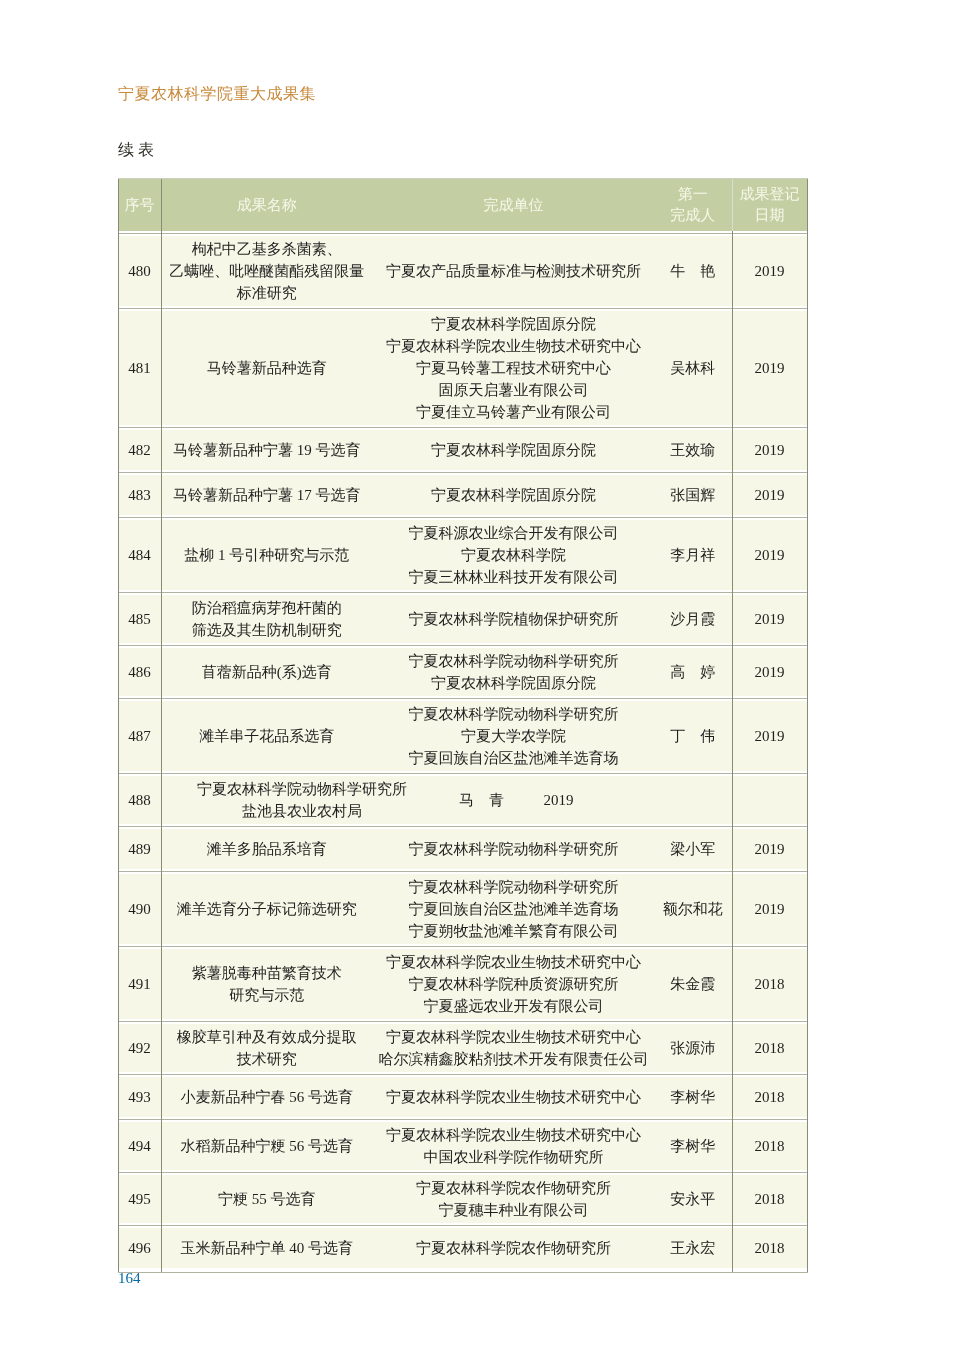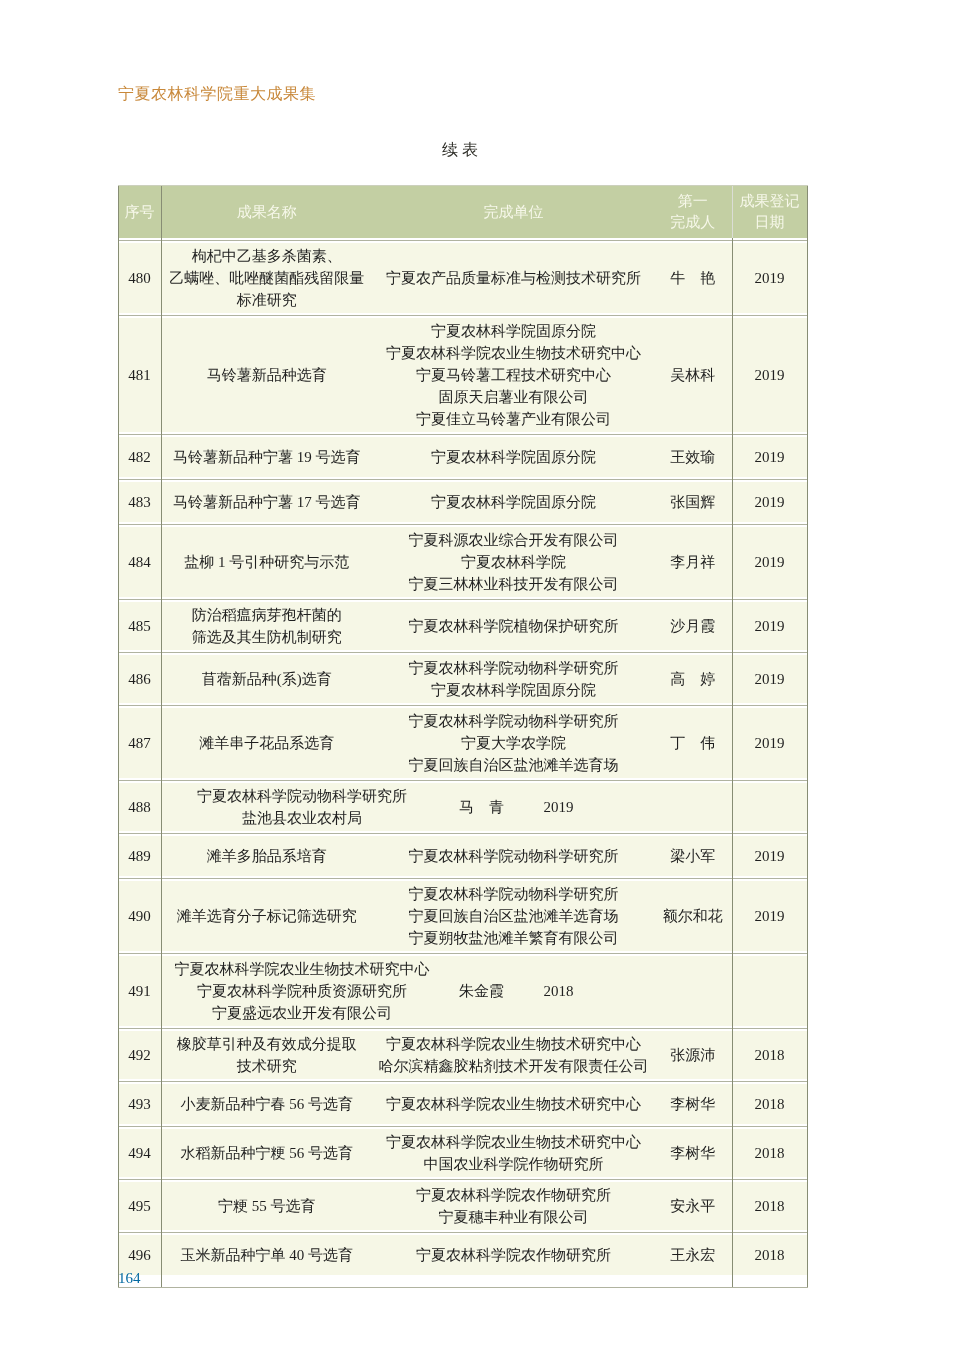--- a/index.html
+++ b/index.html
@@ -9,28 +9,28 @@
     -webkit-font-smoothing:antialiased;
   }
   .book-title {
     position:absolute; left:118px; top:84px;
     font-family:"Liberation Sans","DejaVu Sans",sans-serif;
     font-weight:normal; font-size:16px; letter-spacing:.5px;
     color:var(--title_accent,#c8883a);
   }
   .content { position:absolute; left:118px; top:140px; width:690px; }
   .continued {
-    text-align:center; font-size:16px; letter-spacing:4px; padding-right:2px;
-    color:#2e2e28; height:22px; margin-bottom:23px;
+    text-align:left; font-size:16px; letter-spacing:4px; padding-right:2px;
+    color:#2e2e28; height:22px; margin-bottom:16px;
   }
   .table {
     position:relative;
     border-top:1px solid #ccd0bd;
     border-bottom:1px solid var(--grid_horizontal,#b0b3a0);
-    padding-bottom:12px; background:#ffffff;
+    padding-bottom:4px; background:#ffffff;
   }
   .thead {
     display:flex; height:52px;
     background:var(--header_bg,#c3cfa3);
     color:var(--header_text,#f7f8ea);
     font-size:15px; line-height:21px;
   }
   .hcell,.cell {
     box-sizing:border-box; display:flex; flex-direction:column;
     justify-content:center; text-align:center; white-space:pre-line;
@@ -175,20 +175,22 @@
             <div class="cell w1">滩羊选育分子标记筛选研究</div>
             <div class="cell w2">宁夏农林科学院动物科学研究所
 宁夏回族自治区盐池滩羊选育场
 宁夏朔牧盐池滩羊繁育有限公司</div>
             <div class="cell w3">额尔和花</div>
             <div class="cell w4">2019</div>
           </div>
           <div class="row-sep"></div>
           <div class="t-row">
             <div class="cell w0">491</div>
+            <div class="cell w1">紫薯脱毒种苗繁育技术
+研究与示范</div>
             <div class="cell w2">宁夏农林科学院农业生物技术研究中心
 宁夏农林科学院种质资源研究所
 宁夏盛远农业开发有限公司</div>
             <div class="cell w3">朱金霞</div>
             <div class="cell w4">2018</div>
           </div>
           <div class="row-sep"></div>
           <div class="t-row">
             <div class="cell w0">492</div>
             <div class="cell w1">橡胶草引种及有效成分提取

